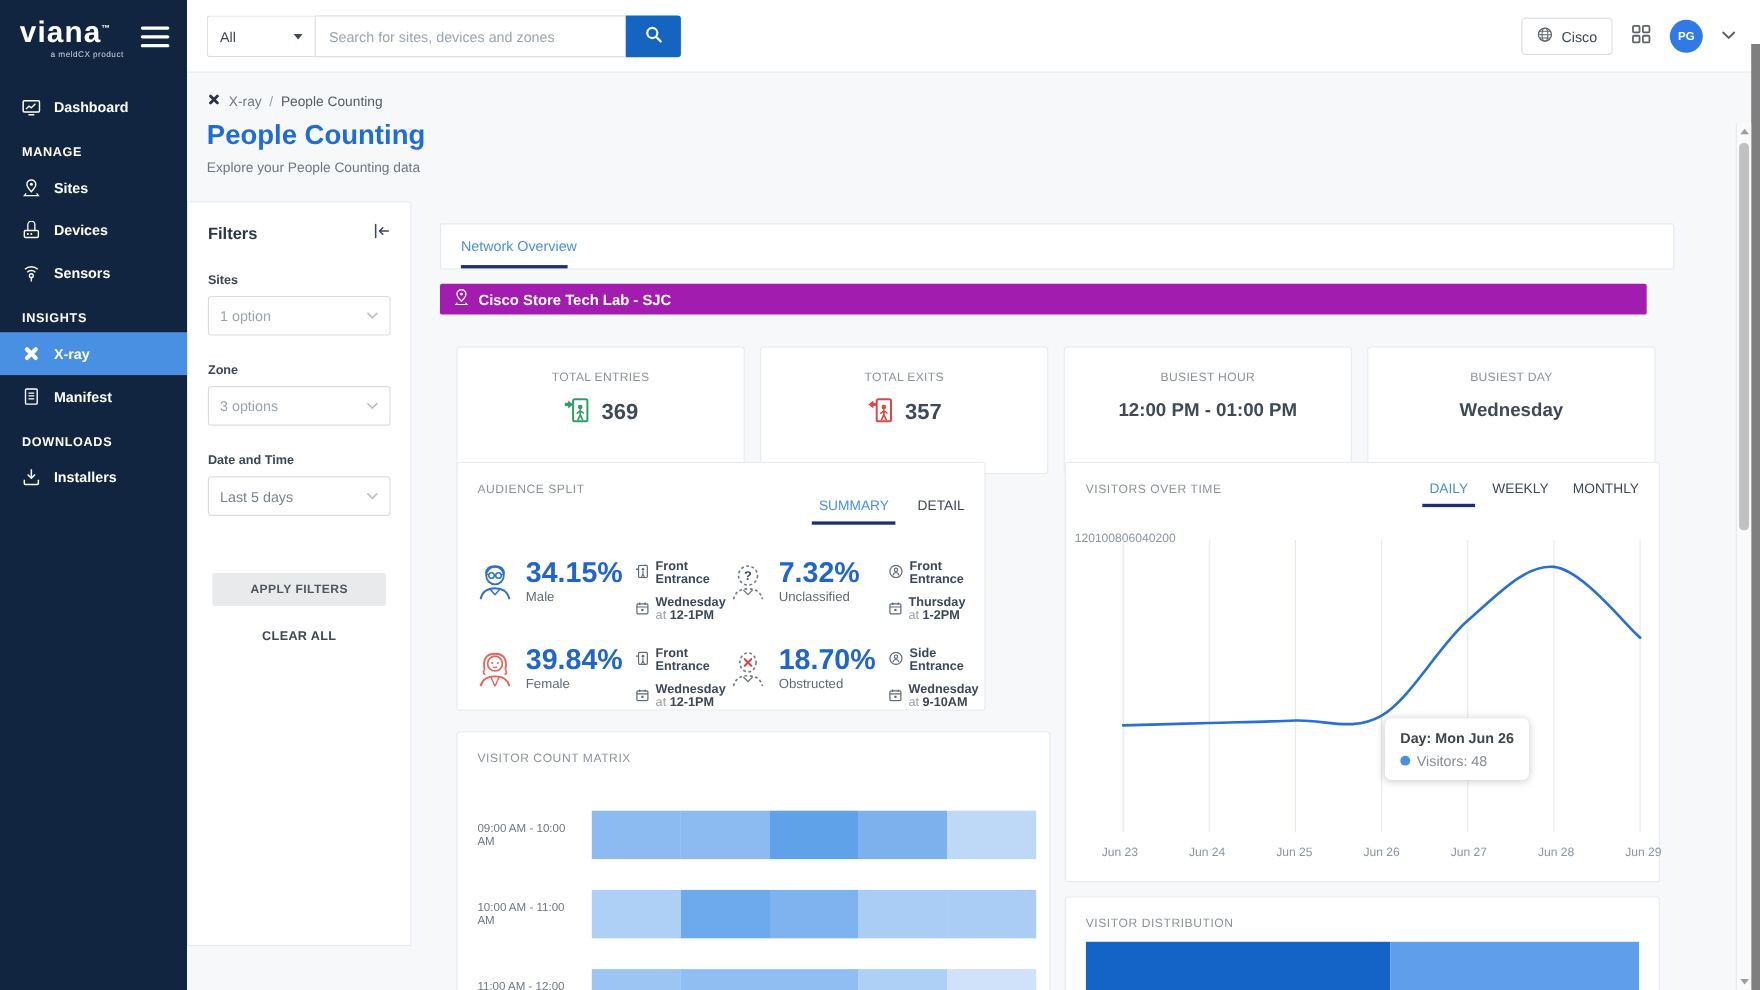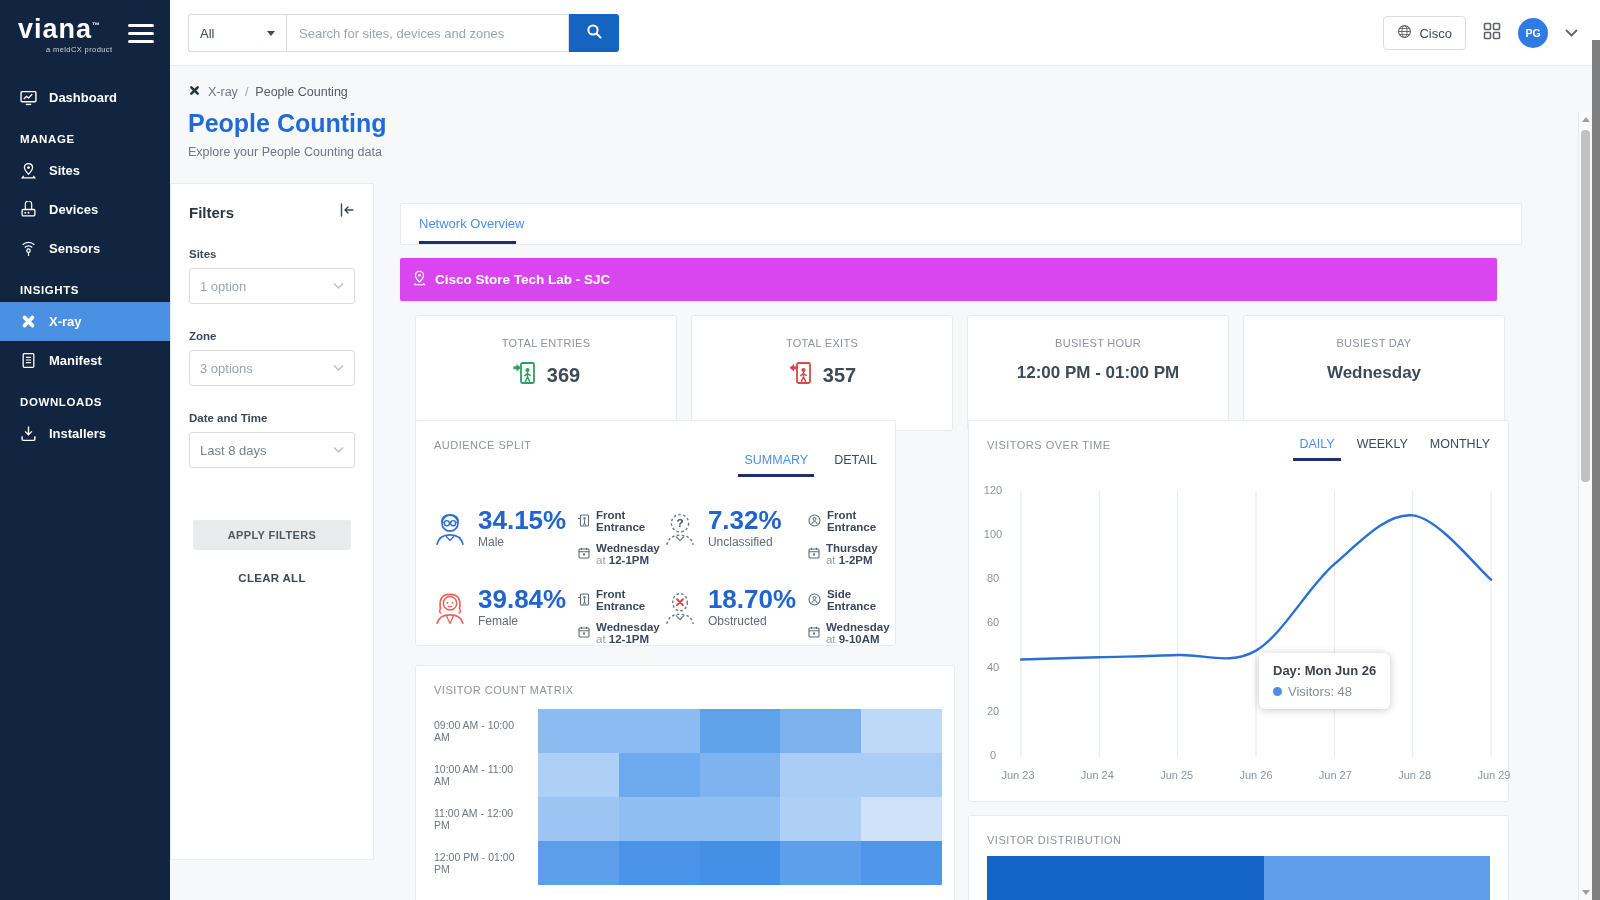--- a/index.html
+++ b/index.html
@@ -48,21 +48,21 @@
   .filter-label{font-size:11.5px;font-weight:bold;color:#3c4858;margin:26px 0 8px;}
   .filter-select{height:36px;border:1px solid #d9dde2;border-radius:3px;display:flex;align-items:center;justify-content:space-between;padding:0 10px;font-size:13px;color:#9aa5b1;background:#fff;cursor:pointer;}
   .filter-select.darker{color:#7b838c;}
   .apply-btn{margin:52px auto 0;display:block;width:158px;height:30px;background:#e9eaeb;border:none;border-radius:3px;font-size:11px;font-weight:bold;letter-spacing:.4px;color:#4e565e;cursor:pointer;}
   .clear-all{text-align:center;margin-top:22px;font-size:11.5px;font-weight:bold;color:#3c4858;letter-spacing:.3px;cursor:pointer;}
 
   
   .tab-card{position:absolute;left:400px;top:203px;width:1122px;height:42px;background:#fff;border:1px solid #e7eaee;border-radius:2px;}
   .net-tab{position:absolute;left:18px;top:12px;font-size:13px;color:#4a90e2;cursor:pointer;}
   .net-tab-underline{position:absolute;left:18px;bottom:0;width:97px;height:3px;background:#1b2f72;}
-  .site-banner{position:absolute;left:400px;top:258px;width:1097px;height:43px;background:#d946ef;border-radius:2px;display:flex;align-items:center;gap:8px;padding-left:12px;}
+  .site-banner{position:absolute;left:400px;top:258px;width:1097px;height:28px;background:#a21caf;border-radius:2px;display:flex;align-items:center;gap:8px;padding-left:12px;}
   .site-banner-text{color:#fff;font-size:13.5px;font-weight:bold;}
 
   .stats-row{position:absolute;left:415px;top:315px;display:flex;gap:14px;}
   .stat-card{width:262px;height:116px;background:#fff;border:1px solid #e7eaee;border-radius:3px;text-align:center;}
   .stat-label{font-size:11px;color:#8d939b;letter-spacing:.3px;margin-top:21px;}
   .stat-value-row{display:flex;align-items:center;justify-content:center;gap:9px;margin-top:11px;}
   .stat-num{font-size:20px;font-weight:bold;color:#3f4a57;}
   .stat-text{font-size:17px;font-weight:bold;color:#3f4a57;margin-top:14px;}
 
   .card{background:#fff;border:1px solid #e7eaee;border-radius:3px;position:absolute;}
@@ -82,29 +82,29 @@
   .m-lab{font-size:12px;color:#5f6b76;margin-top:2px;}
   .m-info{margin-left:4px;font-size:11.5px;margin-top:2px;}
   .m-line{display:flex;align-items:center;gap:6px;}
   .m-line + .m-line{margin-top:9px;}
   .m-strong{font-weight:bold;color:#3c4858;}
   .m-at{color:#9aa0a6;}
 
   
   .matrix-card{left:415px;top:665px;width:540px;height:280px;}
   .hm-body{position:absolute;left:18px;right:12px;top:43px;}
-  .hm-row{display:flex;align-items:stretch;}
+  .hm-row{display:flex;align-items:stretch;margin-top:28px;}
   .hm-label{width:104px;font-size:10.5px;color:#6f7781;display:flex;align-items:center;justify-content:flex-end;padding-right:14px;}
   .hm-cells{flex:1;display:flex;}
   .hm-cell{flex:1;height:44px;}
 
   
   .vot-card{left:968px;top:420px;width:541px;height:382px;}
   .vot-tabs{position:absolute;top:16px;right:18px;display:flex;gap:22px;font-size:12.5px;}
-  .vot-ylabels{position:absolute;left:8px;top:64px;height:276px;width:32px;display:flex;flex-direction:column;justify-content:space-between;align-items:center;font-size:11px;color:#8b95a1;line-height:11px;}
+  .vot-ylabels{position:absolute;left:8px;top:64px;height:276px;width:32px;display:flex;flex-direction:row;justify-content:space-between;align-items:flex-start;font-size:11px;color:#8b95a1;line-height:11px;}
   .vot-svg{position:absolute;left:48px;top:70px;}
   .vot-xlabels{position:absolute;left:28px;top:348px;width:518px;display:flex;justify-content:space-between;font-size:11px;color:#8b95a1;}
   .vot-xlabels span{width:42px;text-align:center;}
   .tooltip{position:absolute;left:290px;top:232px;background:#fff;border-radius:6px;box-shadow:0 1px 8px rgba(0,0,0,.22);padding:10px 14px;z-index:3;}
   .tt-title{font-size:13px;font-weight:bold;color:#3d434a;}
   .tt-line{display:flex;align-items:center;gap:6px;margin-top:6px;font-size:13px;color:#868d94;}
   .tt-dot{width:9px;height:9px;border-radius:50%;background:#4a90e2;}
 
   
   .dist-card{left:968px;top:815px;width:541px;height:120px;}
@@ -293,21 +293,21 @@
     </div>
     <div class="filter-label">Zone</div>
     <div class="filter-select">
       <span>3 options</span>
       <svg width="11" height="8" viewBox="0 0 11 8">
           <path d="M1 1.5 L5.5 6 L10 1.5" fill="none" stroke="#b9c0c8" stroke-width="1.5"></path>
         </svg>
     </div>
     <div class="filter-label">Date and Time</div>
     <div class="filter-select darker">
-      <span>Last 8 days</span>
+      <span>Last 5 days</span>
       <svg width="11" height="8" viewBox="0 0 11 8">
           <path d="M1 1.5 L5.5 6 L10 1.5" fill="none" stroke="#b9c0c8" stroke-width="1.5"></path>
         </svg>
     </div>
     <button class="apply-btn">APPLY FILTERS</button>
     <div class="clear-all">CLEAR ALL</div>
   </div>
 
   <div class="tab-card">
     <span class="net-tab">Network Overview</span>

